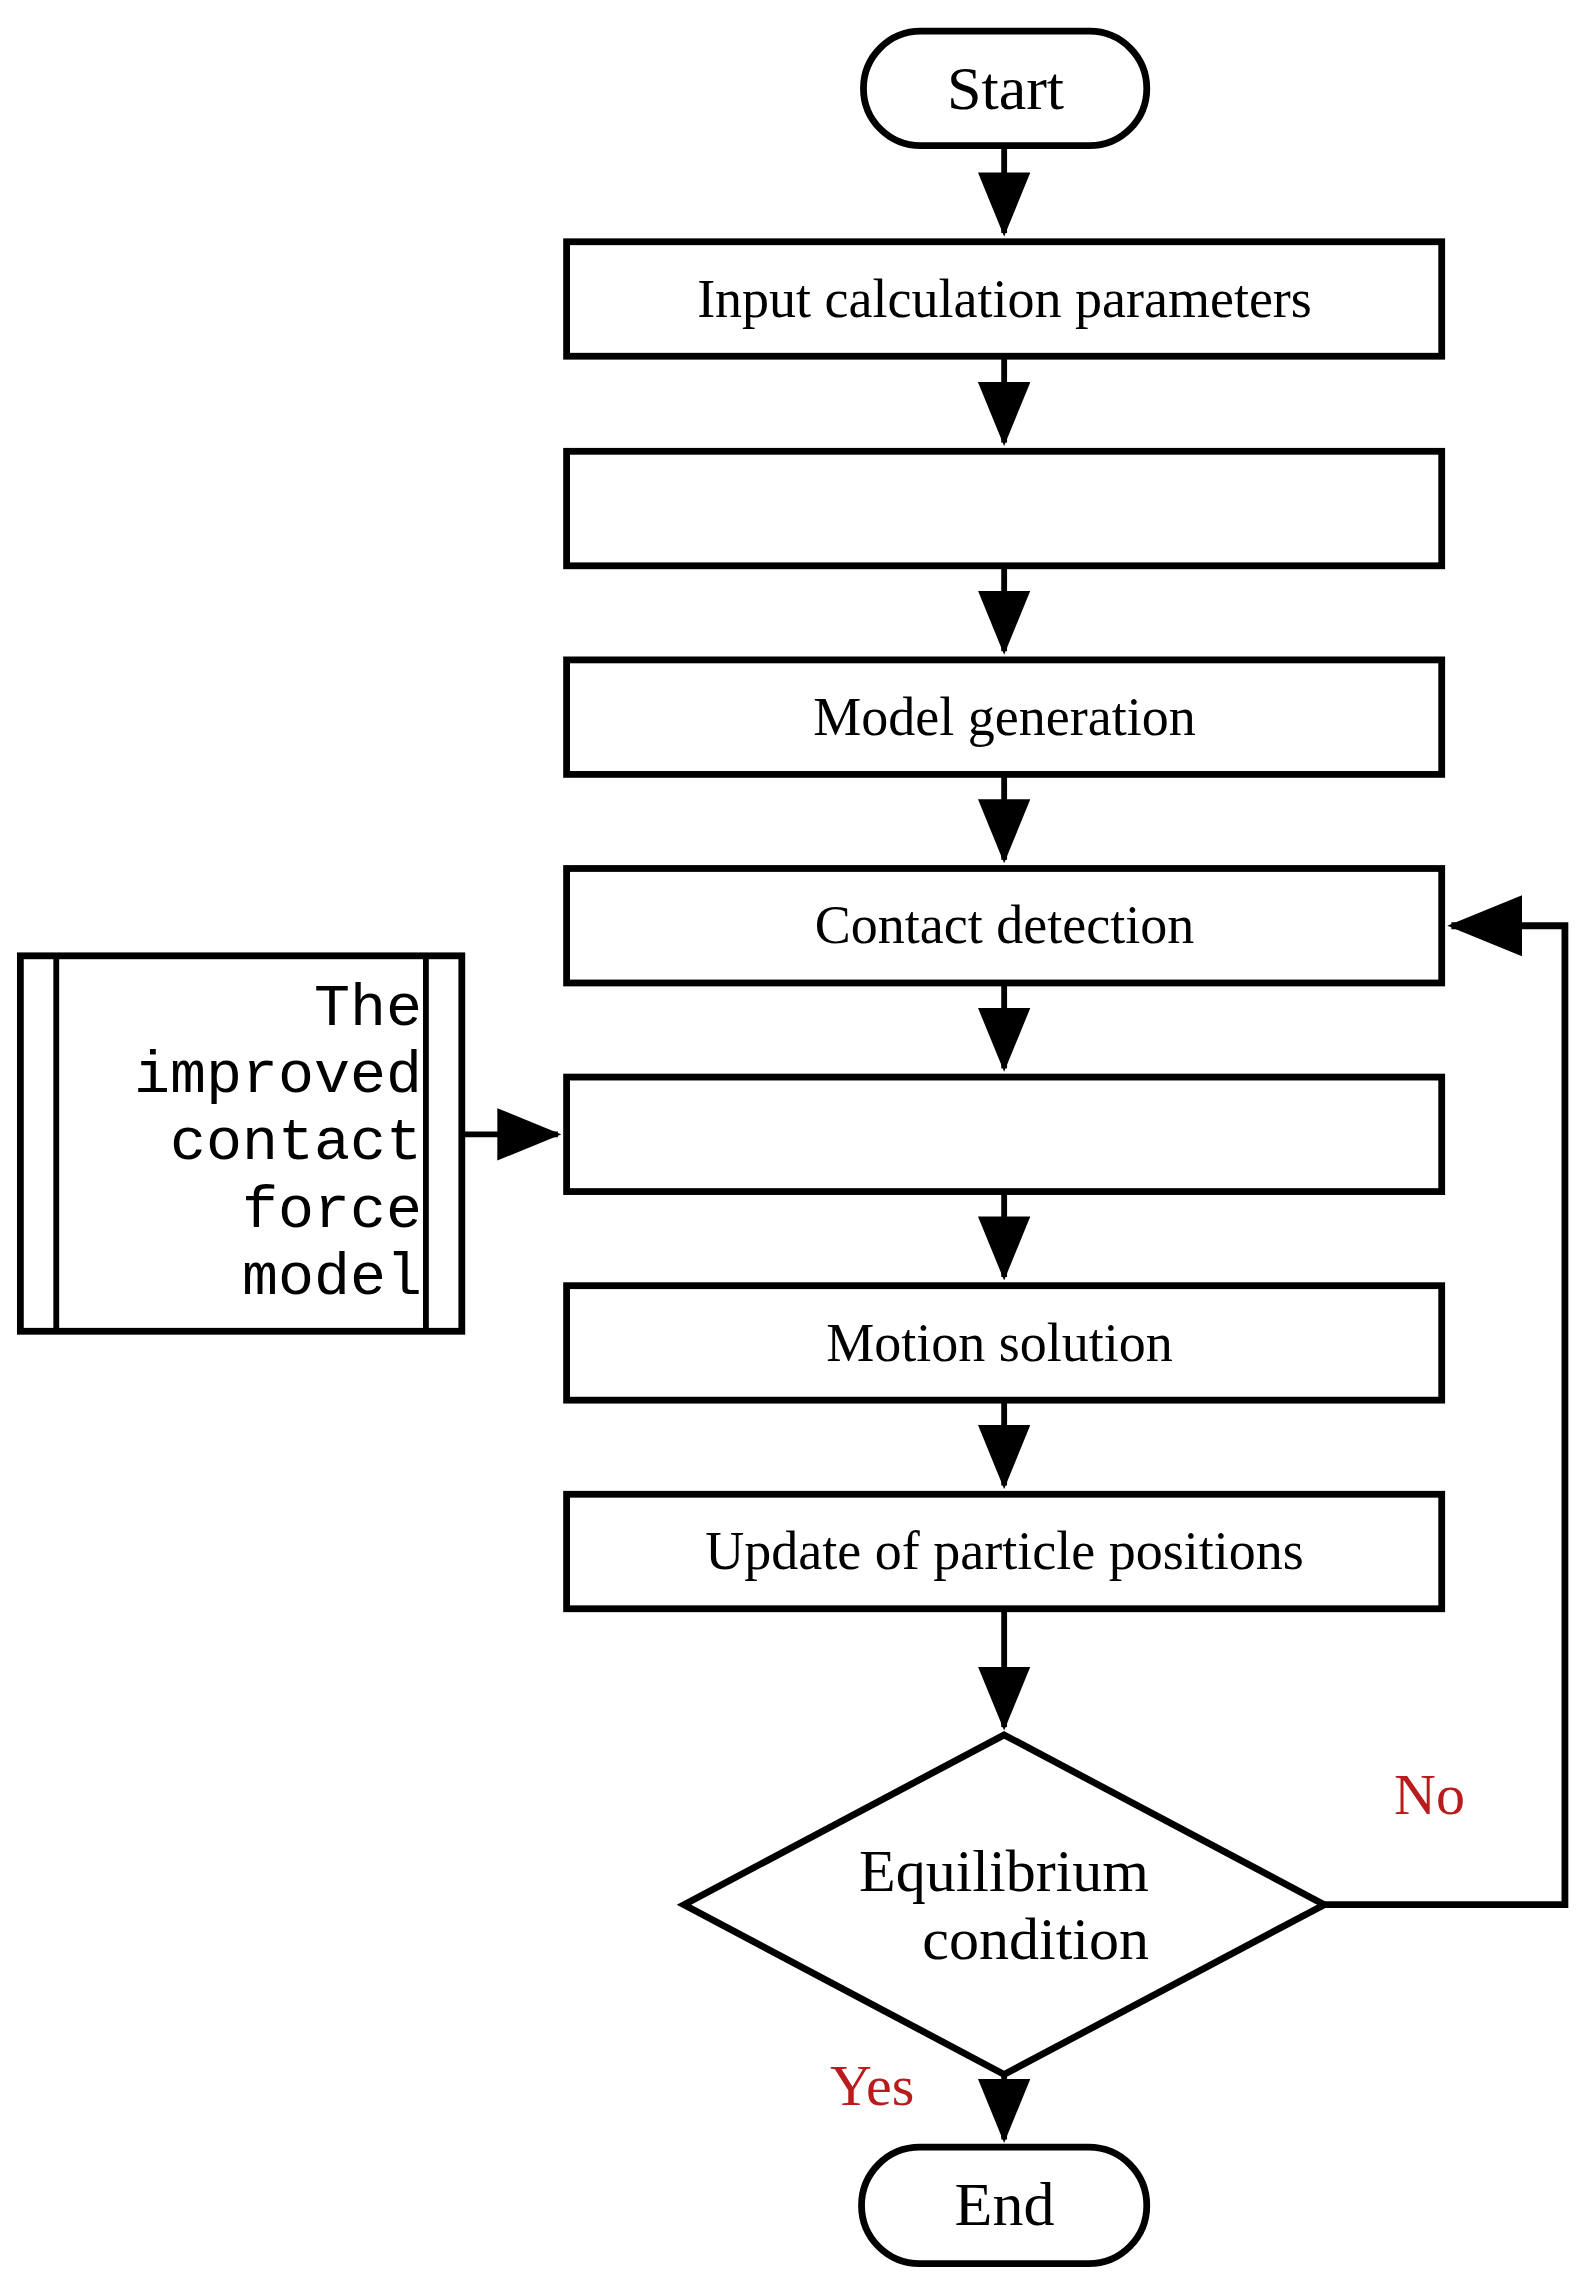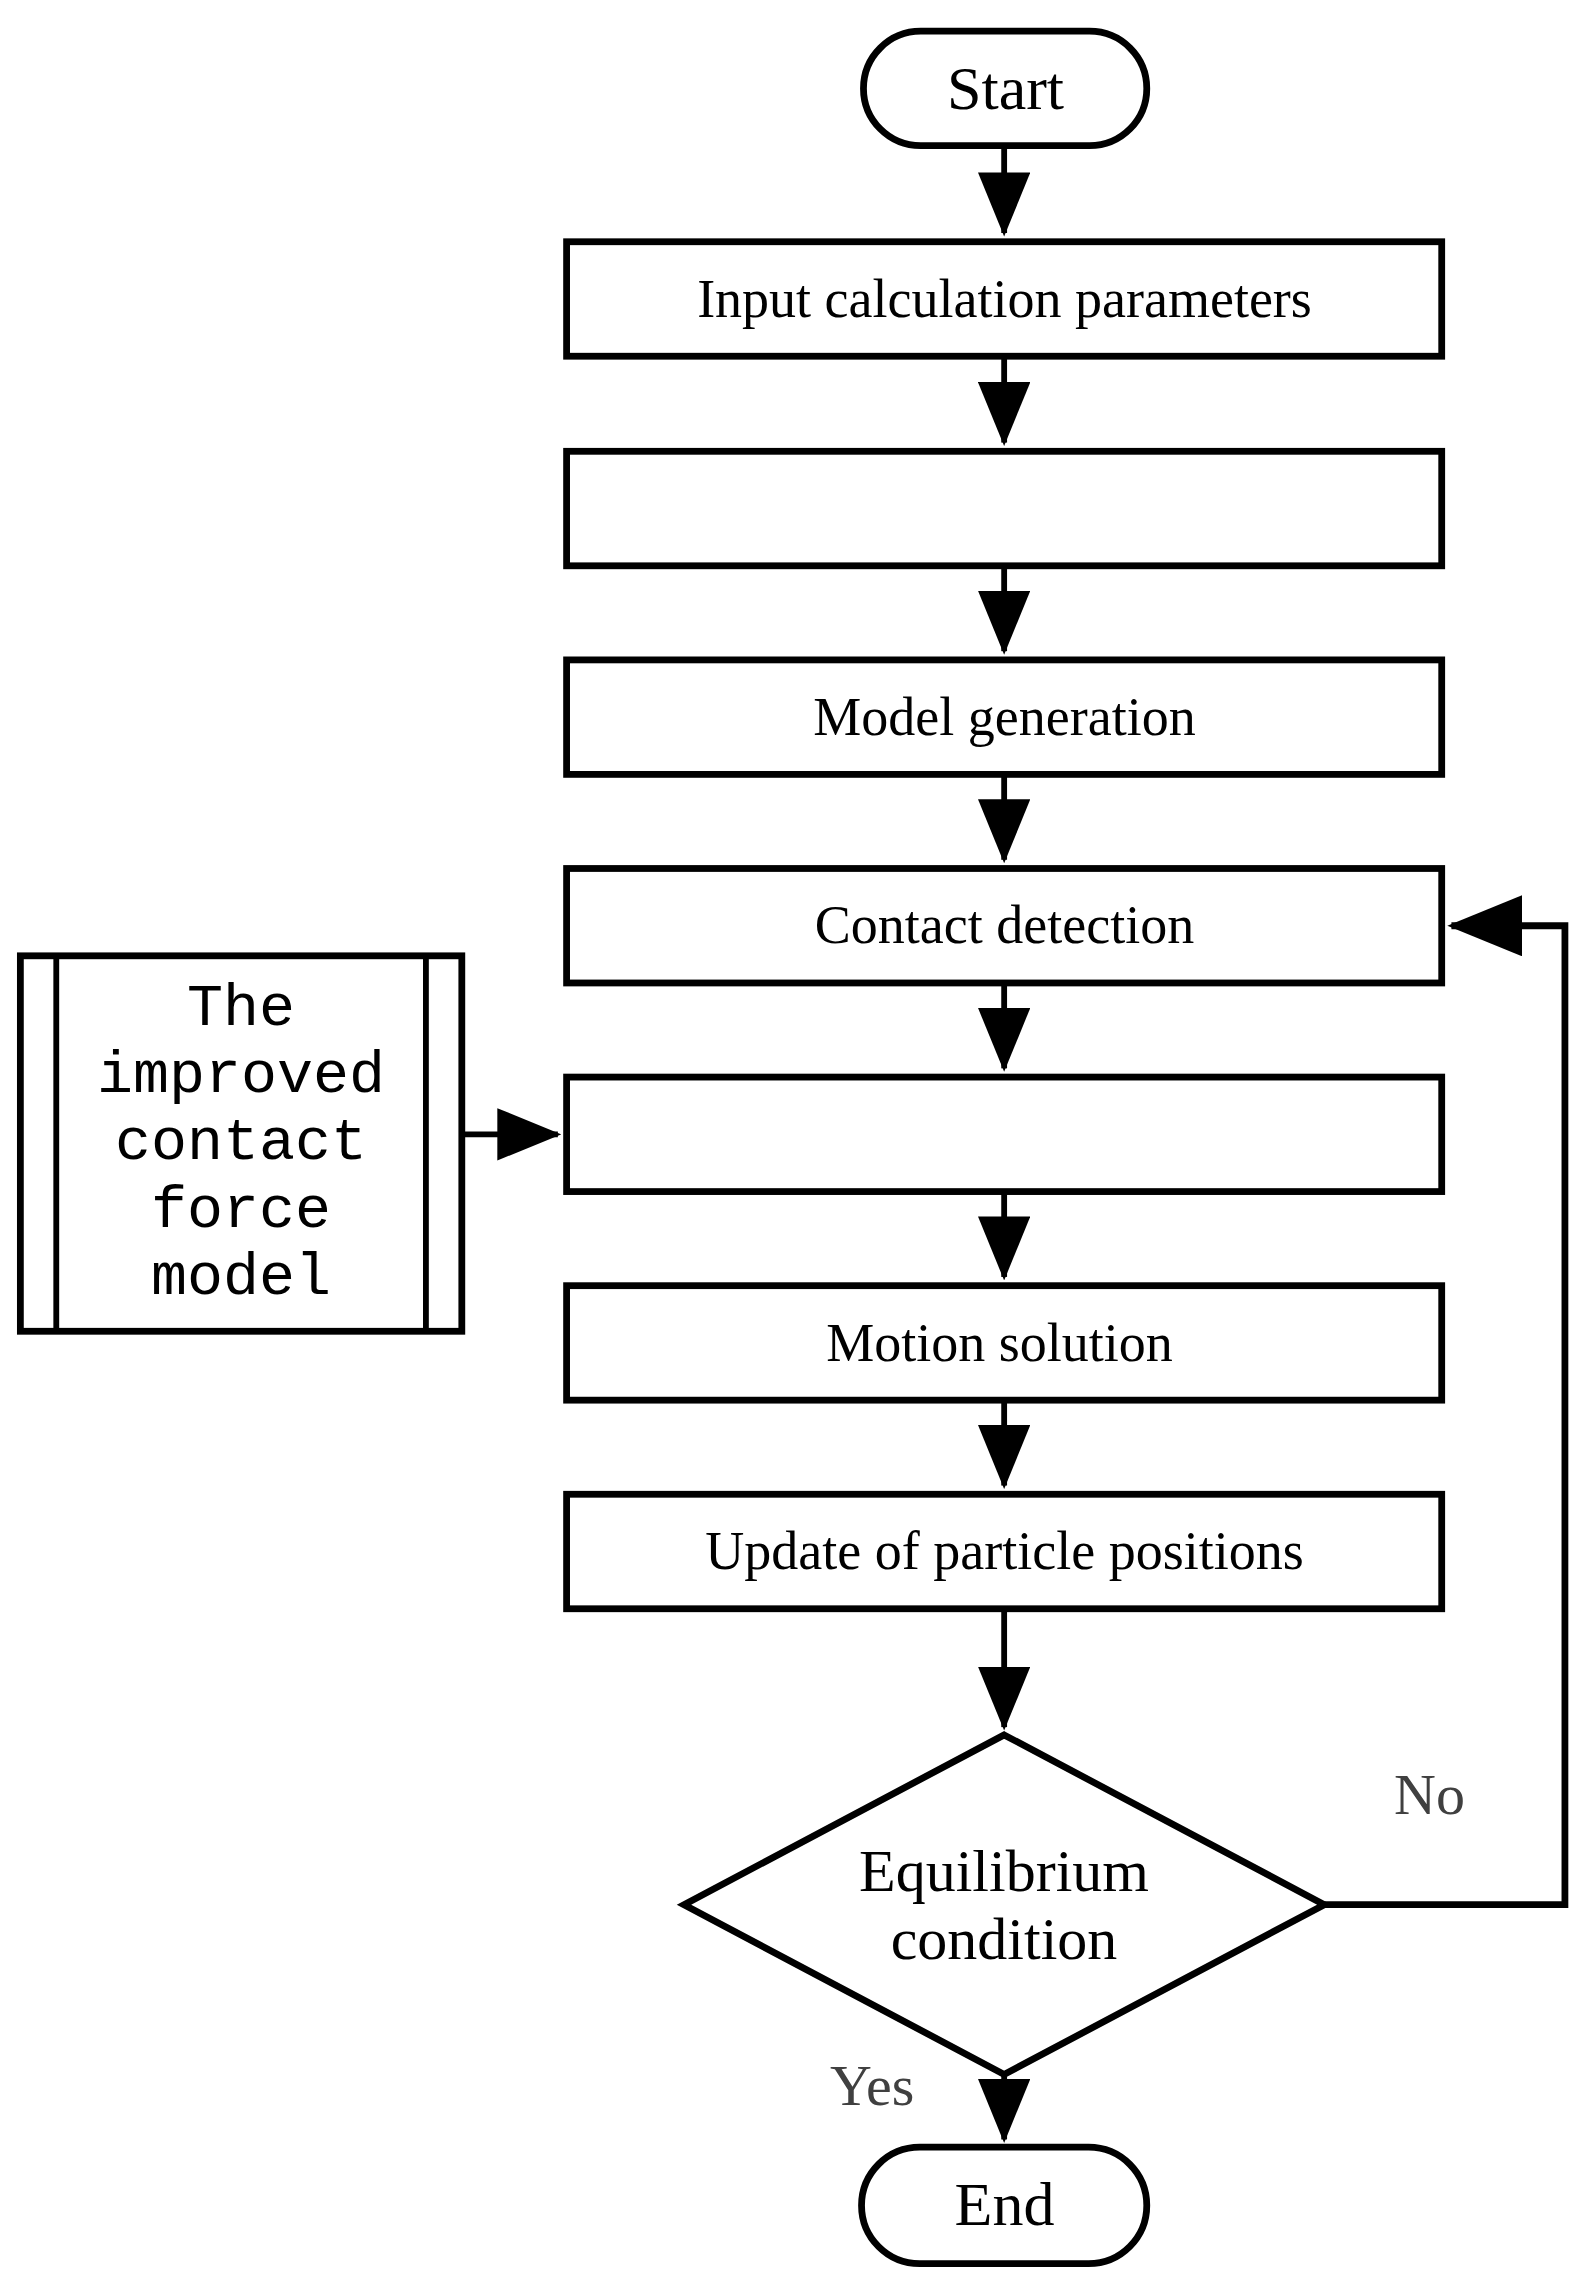--- a/index.html
+++ b/index.html
@@ -20,33 +20,33 @@
     left: 0;
     top: 0;
     width: 1595px;
     height: 2290px;
   }
   .node-label {
     position: absolute;
     display: flex;
     align-items: center;
     justify-content: center;
-    text-align: center;
+    text-align: right;
     color: #000000;
     line-height: 1.12;
     white-space: pre-line;
     pointer-events: none;
   }
   .lbl-terminal   { font-size: 62px; }
   .lbl-process    { font-size: 54px; }
   .lbl-decision   { font-size: 60px; }
   .lbl-subroutine { font-size: 60px; }
   .edge-label {
     position: absolute;
-    color: #404040;
+    color: #b91c1c;
     font-size: 58px;
     line-height: 1;
     pointer-events: none;
   }
   .hit {
     position: absolute;
     background: transparent;
   }
 </style>
 </head>

